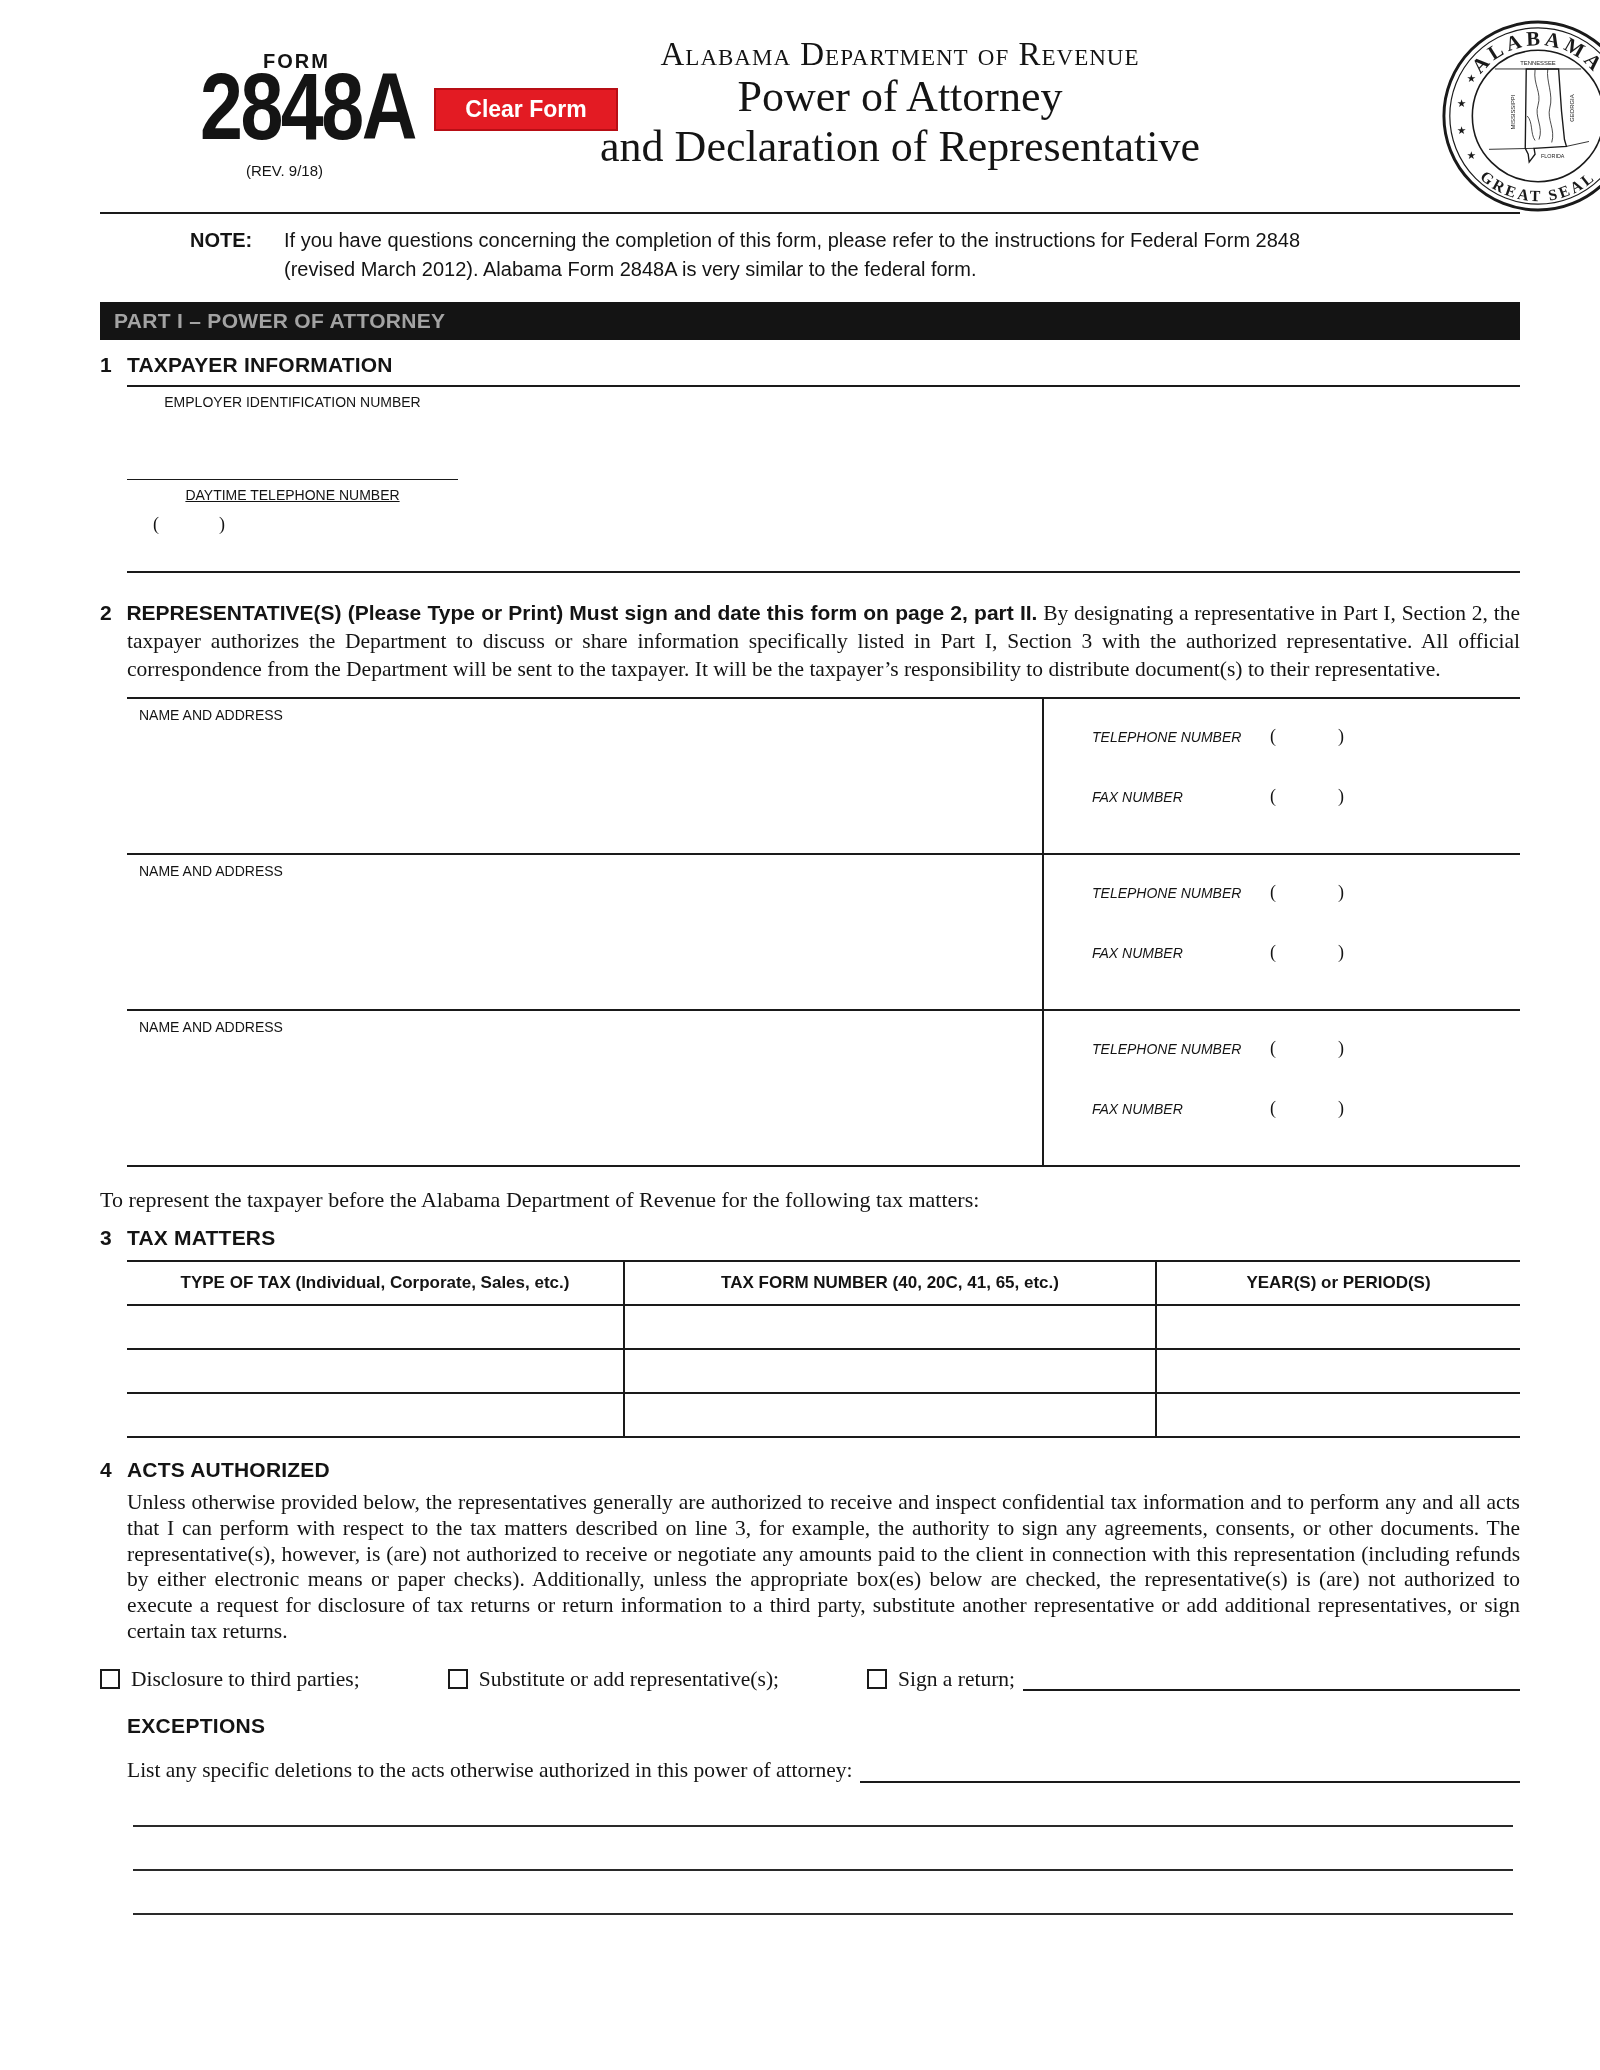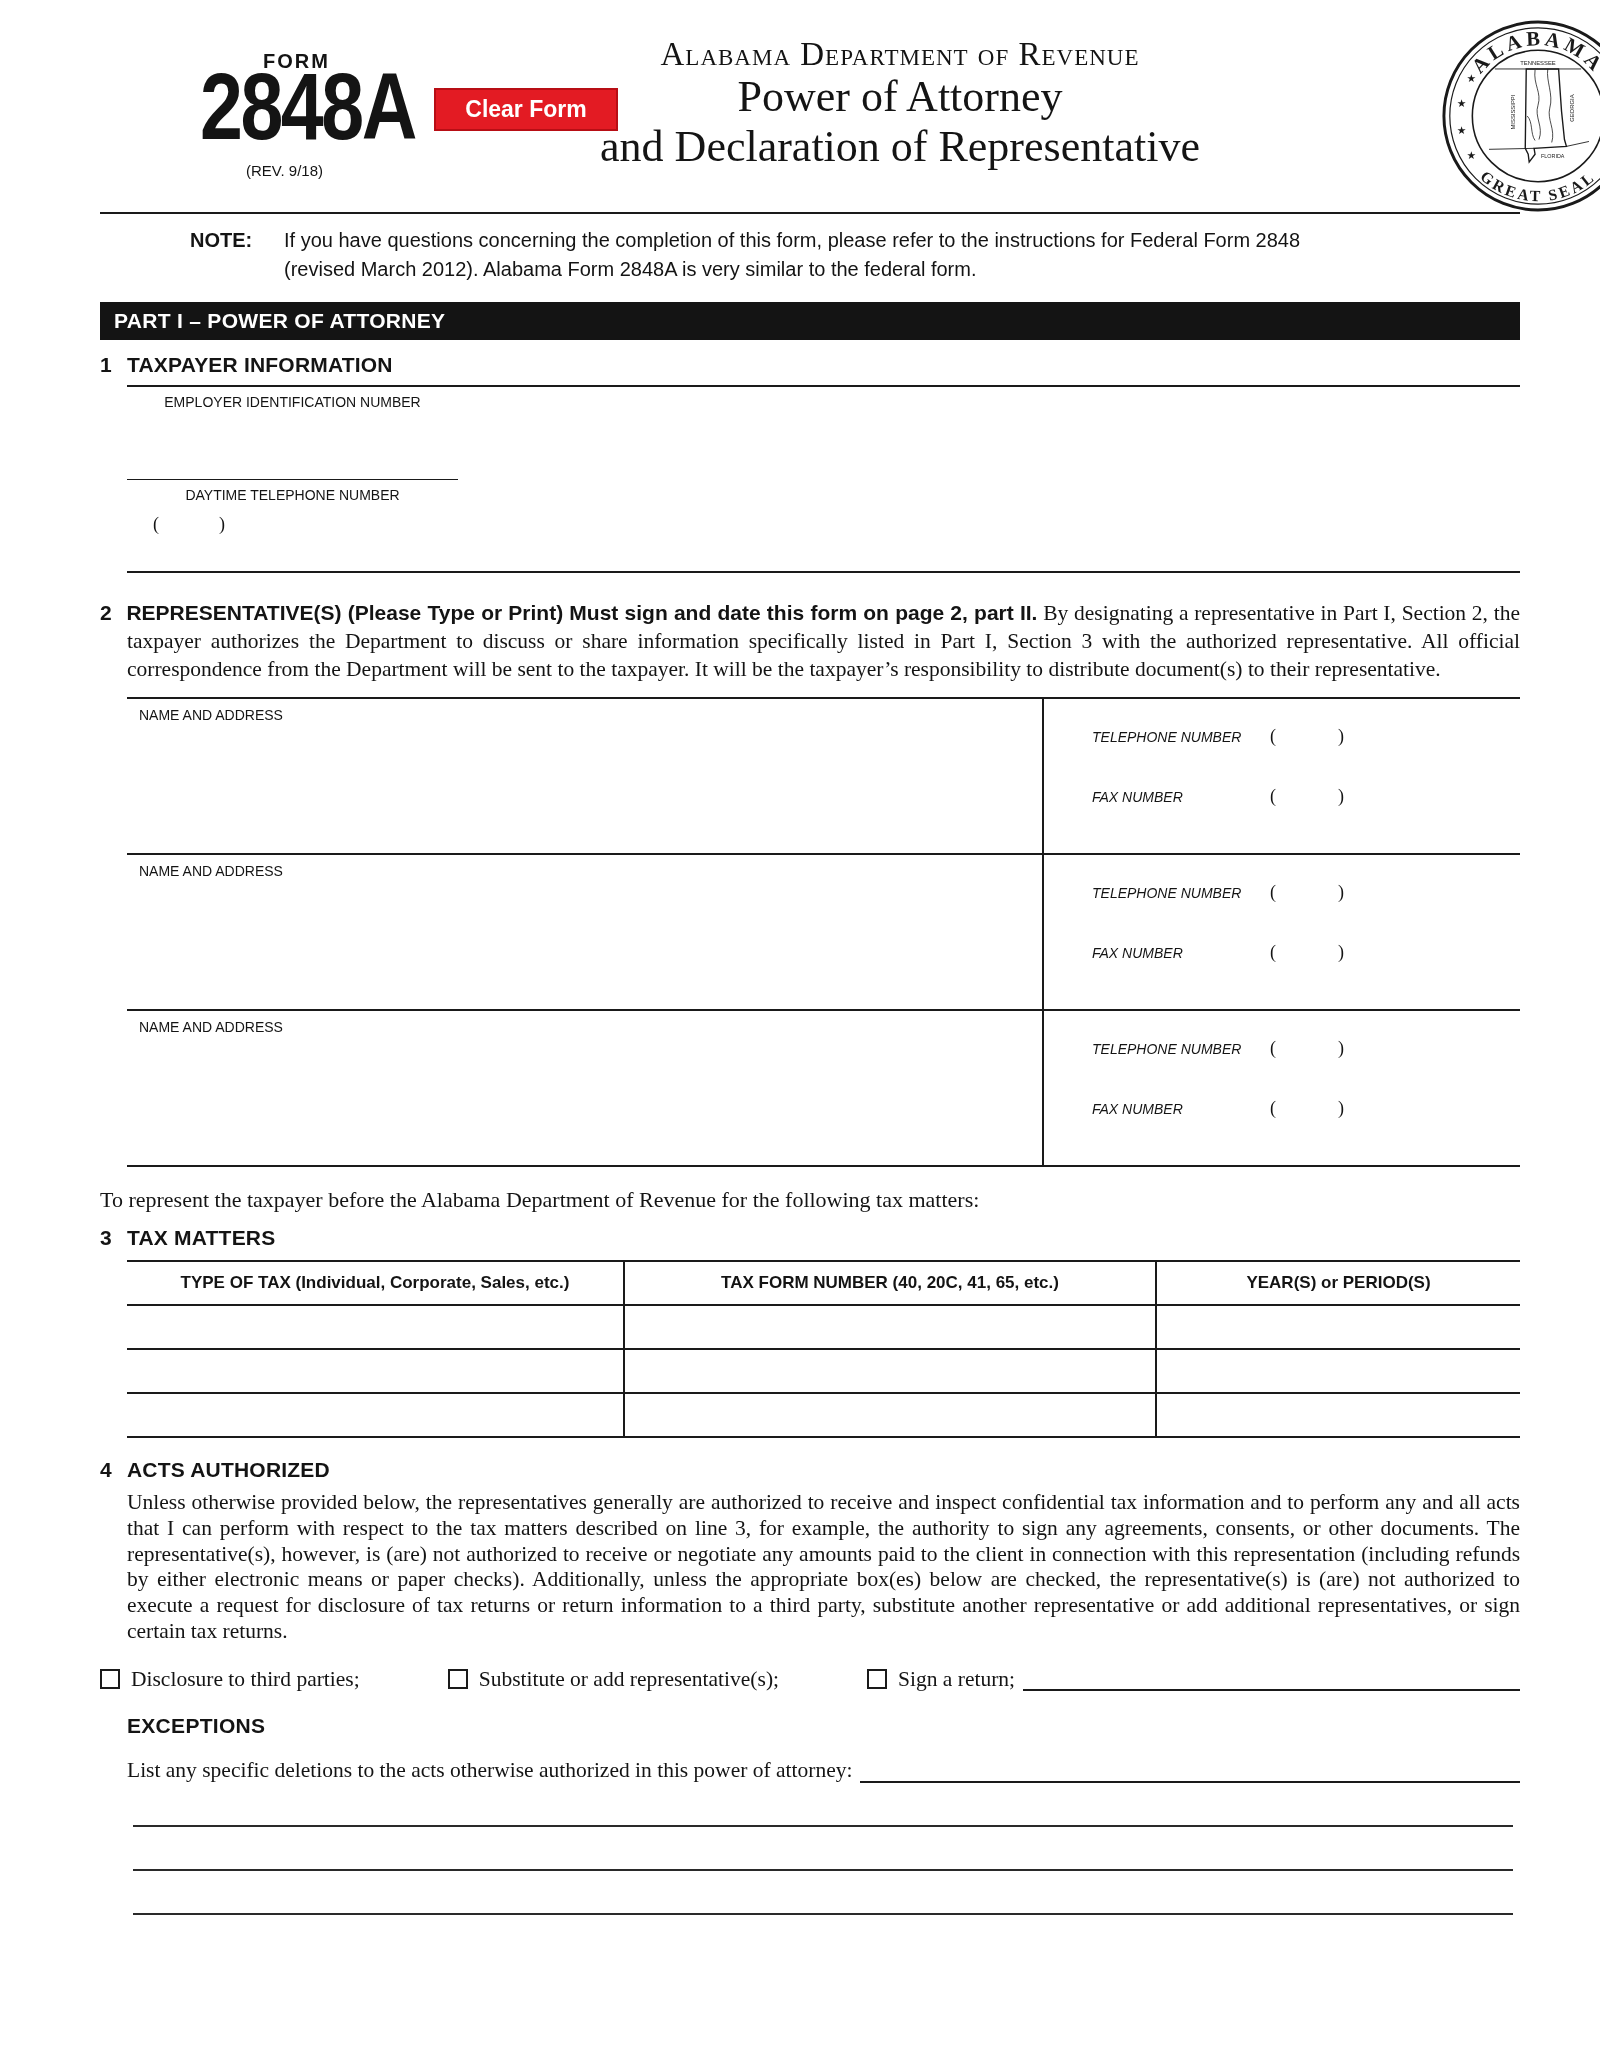--- a/index.html
+++ b/index.html
@@ -25,31 +25,31 @@
   .big-title { font-size:44px; line-height:1.12; }
   .seal { position:absolute; left:1340px; top:18px; width:196px; height:196px; }
   
   .note-row { display:flex; margin:12px 0 0 90px; }
   .note-label { font:bold 20px/1.45 "Liberation Sans",sans-serif; width:94px; flex:none; }
   .note-text { font:20px/1.45 "Liberation Sans",sans-serif; width:1090px; }
   .caution-row { display:flex; gap:10px; margin:8px 0 0 440px; }
   .caution-label { font:bold 20px "Liberation Sans",sans-serif; }
   .caution-text { font:20px "Liberation Sans",sans-serif; }
   
-  .part-bar { margin-top:18px; background:#141414; color:#ffffff; height:38px; line-height:38px;
+  .part-bar { margin-top:18px; background:#141414; color:#a3a3a3; height:38px; line-height:38px;
     font:bold 21px/38px "Liberation Sans",sans-serif; padding-left:14px; letter-spacing:.3px; }
   .sec-heading { display:flex; margin-top:13px; font:bold 21px "Liberation Sans",sans-serif; letter-spacing:.2px; }
   .sec-heading .num { width:27px; flex:none; }
   
   .tax-box { margin-left:27px; margin-top:8px; height:188px; display:flex;
     border-top:2px solid #1a1a1a; border-bottom:2px solid #1a1a1a; }
   .tax-left { flex:1; border-right:2px solid #1a1a1a; padding:8px 12px; font:14px "Liberation Sans",sans-serif; }
   .tax-right { width:331px; display:flex; flex-direction:column; }
   .tax-cell { flex:1; border-bottom:1.5px solid #1a1a1a; font:14px "Liberation Sans",sans-serif; text-align:center; padding-top:7px; }
-  .tax-cell:last-child { border-bottom:none; }
+  .tax-cell:last-child { border-bottom:none;text-decoration:underline; }
   .phone-parens { display:flex; justify-content:flex-start; padding-left:26px; gap:60px; margin-top:11px;
     font:18px "Liberation Serif",serif; }
   .hereby { margin:16px 0 0 27px; font:22px "Liberation Serif",serif; }
   
   .hang-para { margin-top:26px; padding-left:27px; text-indent:-27px; text-align:justify;
     font:21.5px/28px "Liberation Serif",serif; }
   .hang-para .num2 { font:bold 21px "Liberation Sans",sans-serif; margin-right:9px; }
   .hang-para .lead-bold { font:bold 21px "Liberation Sans",sans-serif; }
   .rep-boxes { margin-left:27px; margin-top:14px; border-top:2px solid #1a1a1a; }
   .rep-box { height:156px; border-bottom:2px solid #1a1a1a; display:flex; }

